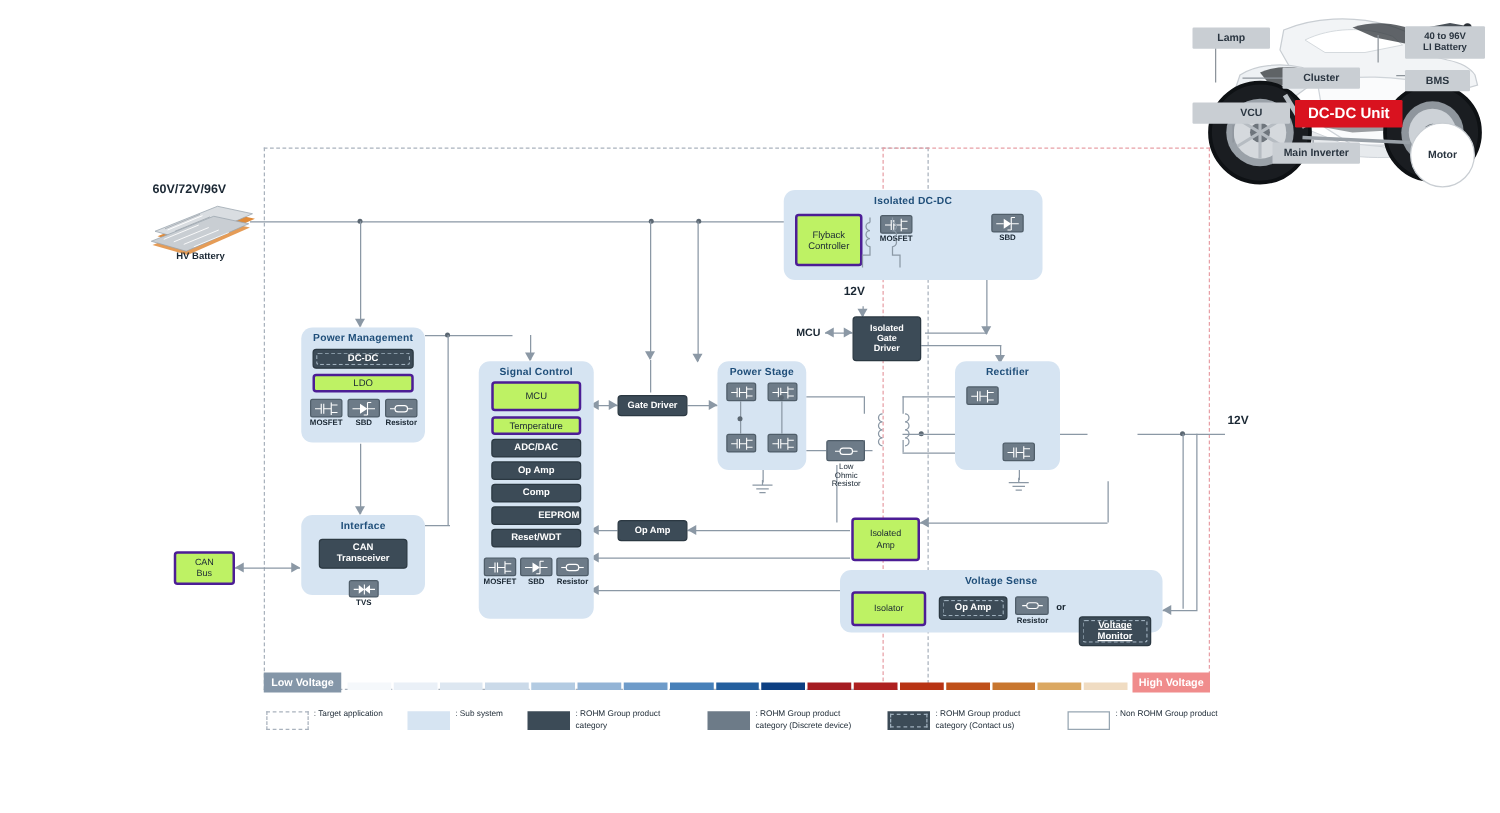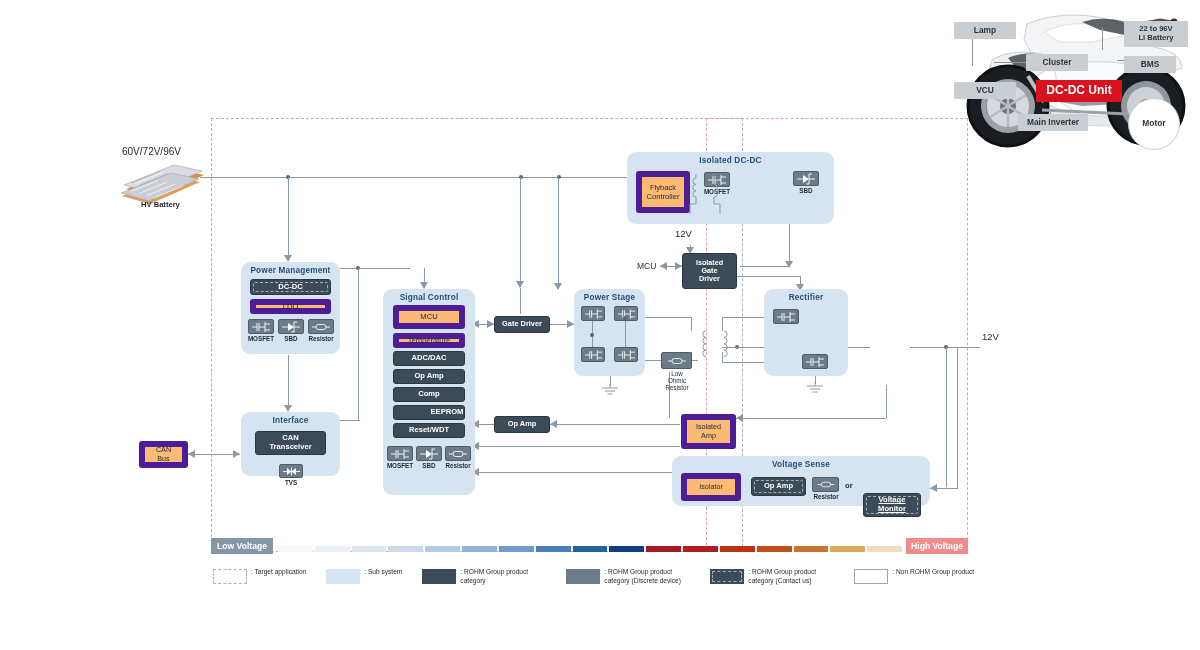--- a/index.html
+++ b/index.html
@@ -33,39 +33,39 @@
     color:#ffffff;font-size:7.6px;font-weight:bold;
     display:flex;align-items:center;justify-content:center;text-align:center;
     position:relative;line-height:1.15;
   }
   .rohm-contact:after{
     content:"";position:absolute;left:2px;top:2px;right:2px;bottom:2px;
     border:1px dashed #9fb0bd;border-radius:2px;pointer-events:none;
   }
   
   .nonrohm{
-    background:#fdba74;border:6px solid #4c1d95;border-radius:3px;
+    background:#bef264;border:2px solid #4c1d95;border-radius:3px;
     color:#1a2733;font-size:7.6px;
     display:flex;align-items:center;justify-content:center;text-align:center;
     line-height:1.2;
   }
   
   .discrete{
     background:#6d7b88;border:1px solid #4f5d69;border-radius:2px;
     display:flex;align-items:center;justify-content:center;
   }
   .devlabel{
     position:absolute;text-align:center;font-size:6.3px;font-weight:bold;
     color:#1a2733;line-height:1.15;
   }
   .plain-label{
     position:absolute;font-size:8px;color:#1a2733;
   }
   .bold-label{
-    position:absolute;font-size:9px;font-weight:normal;color:#1a2733;
+    position:absolute;font-size:9px;font-weight:bold;color:#1a2733;
   }
 
   
   .wire-h{position:absolute;height:1px;background:#8b98a5;}
   .wire-v{position:absolute;width:1px;background:#8b98a5;}
   .dot{position:absolute;width:4px;height:4px;border-radius:50%;background:#5b6772;}
 
   
   .target-boundary{
     position:absolute;border:1.5px dashed #a9b2bd;background:transparent;
@@ -668,24 +668,24 @@
     
     <div class="tagline" style="left:40px;top:36px;width:1px;height:28px;"></div>
     <div class="tagline" style="left:62px;top:60px;width:34px;height:1px;"></div>
     <div class="tagline" style="left:54px;top:98px;width:1px;height:14px;"></div>
     <div class="tagline" style="left:118px;top:110px;width:1px;height:14px;"></div>
     <div class="tagline" style="left:170px;top:26px;width:1px;height:22px;"></div>
     <div class="tagline" style="left:185px;top:58px;width:26px;height:1px;"></div>
 
     <div class="bike-tag" style="left:22px;top:20px;width:62px;height:17px;">Lamp</div>
     <div class="bike-tag" style="left:94px;top:52px;width:62px;height:17px;">Cluster</div>
-    <div class="bike-tag" style="left:22px;top:80px;width:62px;height:17px;">VCU</div>
+    <div class="bike-tag" style="left:22px;top:80px;width:62px;height:17px;padding-left:16px;">VCU</div>
     <div class="bike-tag red" style="left:104px;top:78px;width:86px;height:22px;">DC-DC Unit</div>
     <div class="bike-tag" style="left:86px;top:112px;width:70px;height:17px;">Main Inverter</div>
-    <div class="bike-tag" style="left:192px;top:19px;width:64px;height:26px;white-space:pre-line;font-size:7.6px;">22 to 96V
+    <div class="bike-tag" style="left:192px;top:19px;width:64px;height:26px;white-space:pre-line;font-size:7.6px;">40 to 96V
 LI Battery</div>
     <div class="bike-tag" style="left:192px;top:54px;width:52px;height:17px;">BMS</div>
     <div class="bike-tag" style="left:196px;top:96px;width:50px;height:50px;border-radius:50%;background:#ffffff;border:1px solid #c9ced3;color:#2a3540;">
       <span>Motor</span>
     </div>
   </div>
 
 </div>
 
 </body></html>

